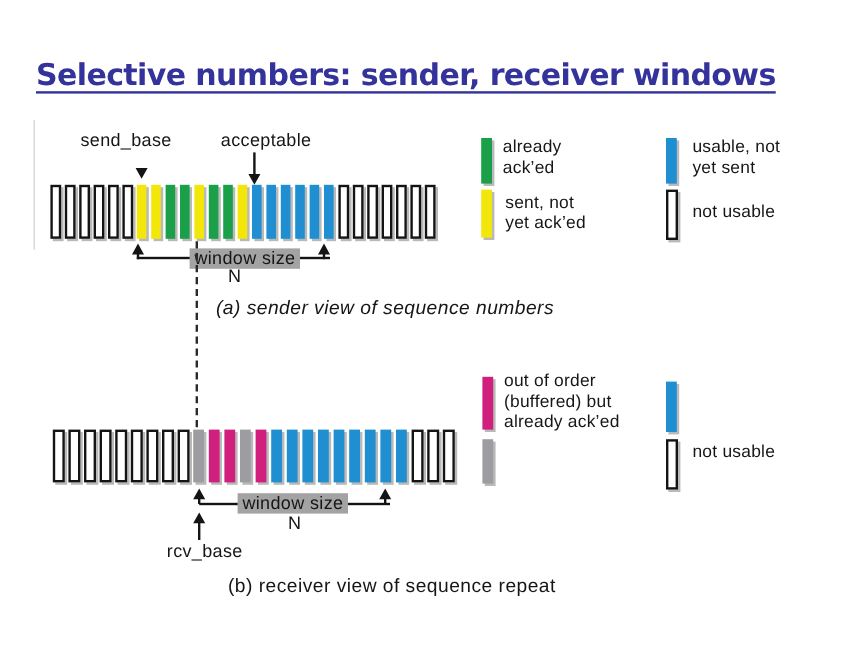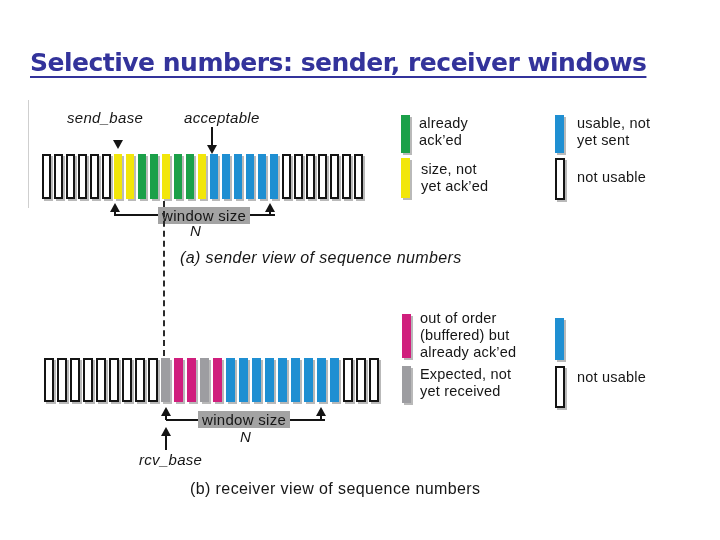--- a/index.html
+++ b/index.html
@@ -3,21 +3,21 @@
 <meta charset="utf-8">
 <style>
   html,body{margin:0;padding:0;background:#fff;}
   .slide{position:relative;width:720px;height:540px;background:#ffffff;overflow:hidden;
          font-family:"Liberation Sans",sans-serif;color:#161616;}
   .title{position:absolute;left:30px;top:48px;width:670px;
          font-family:"DejaVu Sans",sans-serif;font-weight:bold;font-size:25px;
          color:#33339B;text-decoration:underline;text-underline-offset:5px;
          text-decoration-thickness:2px;letter-spacing:-0.5px;}
   .lbl{position:absolute;font-size:15px;letter-spacing:.3px;white-space:nowrap;}
-  .ital{font-style:italic;}
+  .ital{}
   .caption{position:absolute;font-size:16px;letter-spacing:.4px;white-space:nowrap;}
   .ml{white-space:pre-line;line-height:17px;font-size:14.5px;letter-spacing:.2px;}
   .bar-row{position:absolute;}
   .bar{position:absolute;top:0;box-sizing:border-box;box-shadow:2px 2px 0 #b9b9b9;}
   .bar.nu{background:#fff;border:2px solid #141414;}
   .chip{position:absolute;box-sizing:border-box;box-shadow:2px 2px 0 #b9b9b9;}
   .chip.white{background:#fff;border:2px solid #141414;}
   .hline{position:absolute;height:2px;background:#141414;}
   .vline{position:absolute;width:2px;background:#141414;}
   .dashline{position:absolute;width:0;border-left:2px dashed #2a2a2a;}
@@ -85,38 +85,36 @@
 
   <div class="dashline" style="left:163px;top:201px;height:155px;"></div>
 
   <div class="caption" style="left:180px;top:249px;font-style:italic;">(a) sender view of sequence numbers</div>
 
   <span class="chip" style="left: 401px; top: 115px; width: 9px; height: 38px; background: rgb(27, 160, 73);"></span>
   <div class="lbl ml" style="left:419px;top:115px;">already
 ack’ed</div>
 
   <span class="chip" style="left: 401px; top: 158px; width: 9px; height: 40px; background: rgb(242, 230, 10);"></span>
-  <div class="lbl ml" style="left:421px;top:161px;">size, not
+  <div class="lbl ml" style="left:421px;top:161px;">sent, not
 yet ack’ed</div>
 
   <span class="chip" style="left: 555px; top: 115px; width: 9px; height: 38px; background: rgb(31, 143, 210);"></span>
   <div class="lbl ml" style="left:577px;top:115px;">usable, not
 yet sent</div>
 
   <span class="chip white" style="left:555px;top:158px;width:10px;height:42px;"></span>
   <div class="lbl ml" style="left:577px;top:169px;">not usable</div>
 
   <span class="chip" style="left: 402px; top: 314px; width: 9px; height: 44px; background: rgb(208, 31, 125);"></span>
   <div class="lbl ml" style="left:420px;top:310px;">out of order
 (buffered) but
 already ack’ed</div>
 
   <span class="chip" style="left: 402px; top: 366px; width: 9px; height: 37px; background: rgb(157, 157, 161);"></span>
-  <div class="lbl ml" style="left:420px;top:366px;">Expected, not
-yet received</div>
 
   <span class="chip" style="left: 555px; top: 318px; width: 9px; height: 42px; background: rgb(31, 143, 210);"></span>
 
   <span class="chip white" style="left:555px;top:366px;width:10px;height:42px;"></span>
   <div class="lbl ml" style="left:577px;top:369px;">not usable</div>
 
   <div class="bar-row" style="left: 44px; top: 358px; height: 44px; width: 338px;">
       <div class="bar nu" style="left: 0px; width: 10px; height: 44px;"></div>
       <div class="bar nu" style="left: 13px; width: 10px; height: 44px;"></div>
       <div class="bar nu" style="left: 26px; width: 10px; height: 44px;"></div>
@@ -150,15 +148,15 @@
   <div class="vline" style="left:165px;top:413px;height:7px;"></div>
   <div class="tri-up" style="left:316px;top:407px;"></div>
   <div class="vline" style="left:320px;top:413px;height:7px;"></div>
   <div class="linemask" style="left:198px;top:411px;">window size</div>
   <div class="lbl ital" style="left:240px;top:428px;">N</div>
 
   <div class="tri-up" style="left:161px;top:427px;"></div>
   <div class="vline" style="left:165px;top:434px;height:16px;"></div>
   <div class="lbl ital" style="left:139px;top:451px;">rcv_base</div>
 
-  <div class="caption" style="left:190px;top:480px;">(b) receiver view of sequence numbers</div>
+  <div class="caption" style="left:190px;top:480px;">(b) receiver view of sequence repeat</div>
 
 </div>
 
 </body></html>

